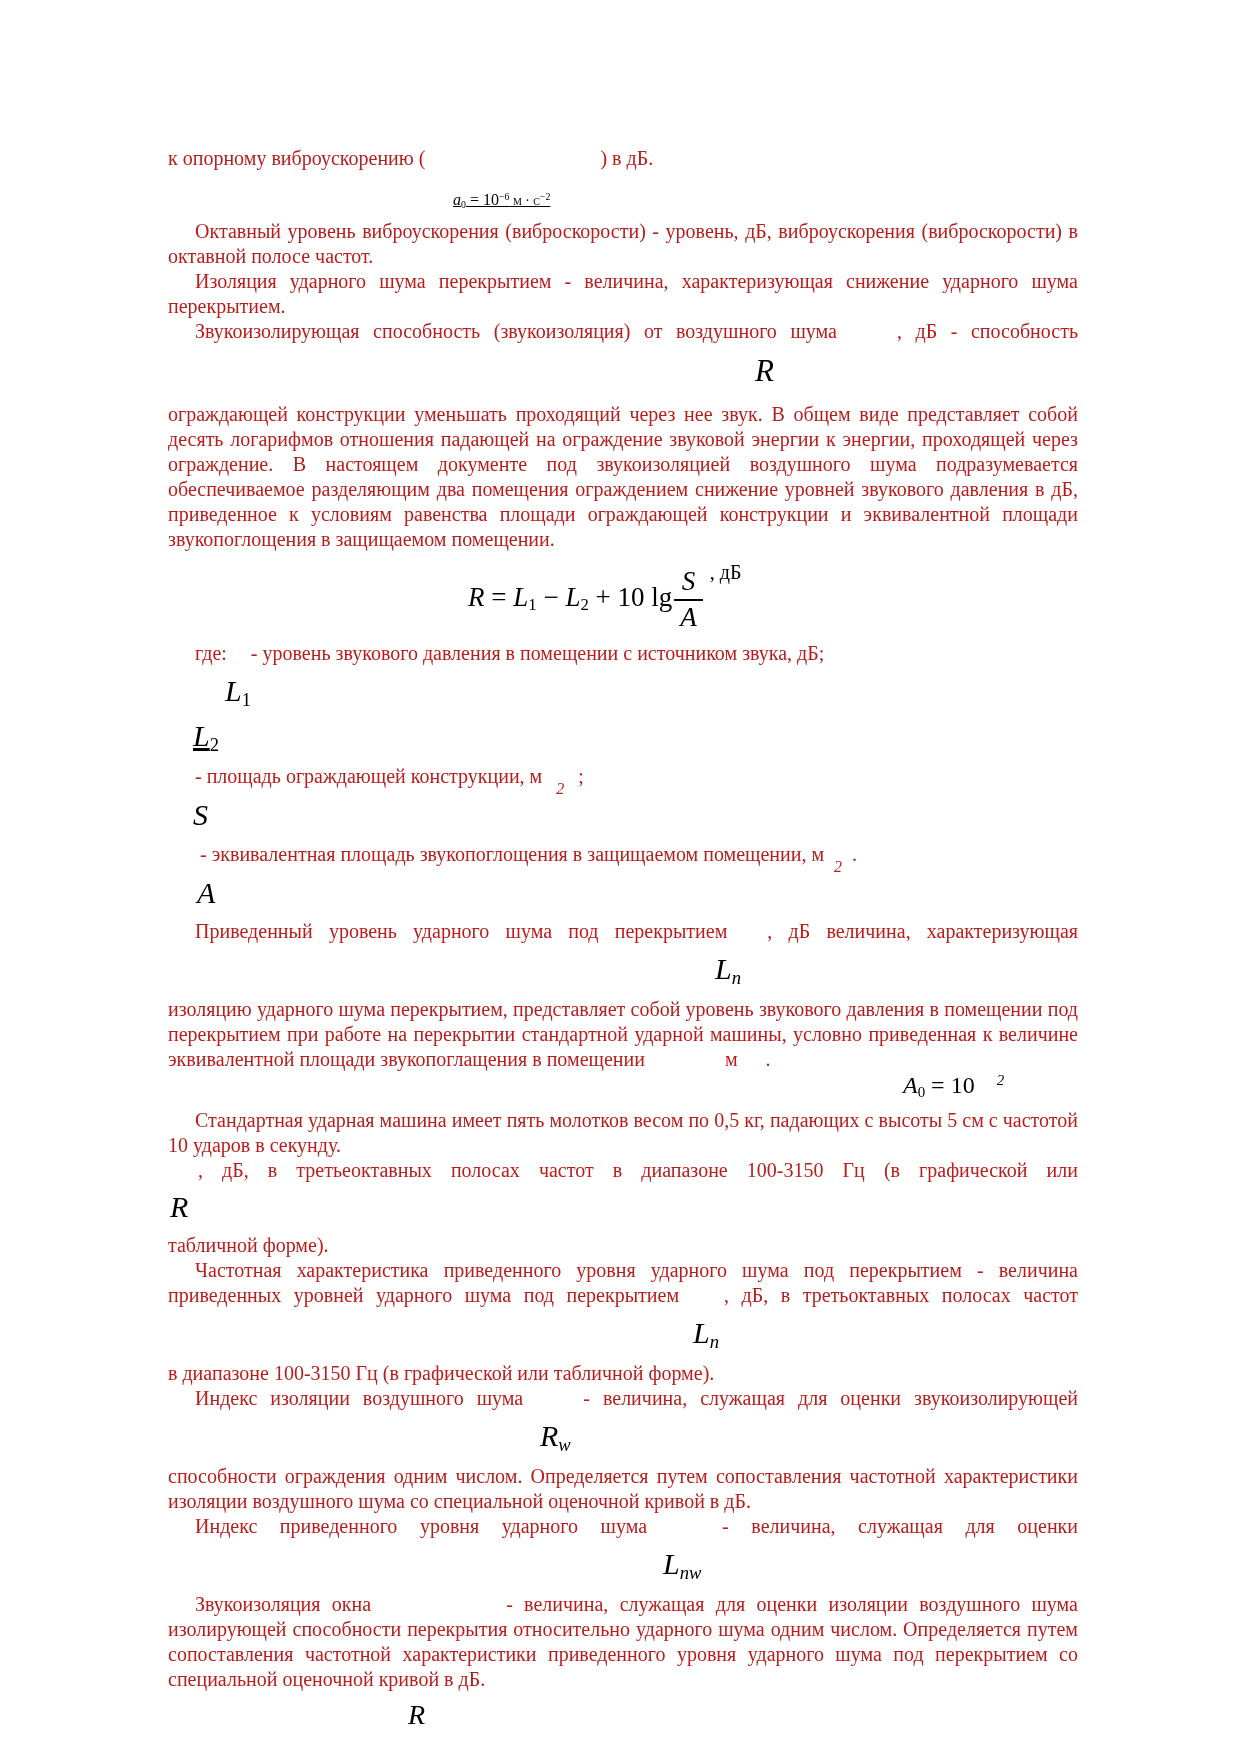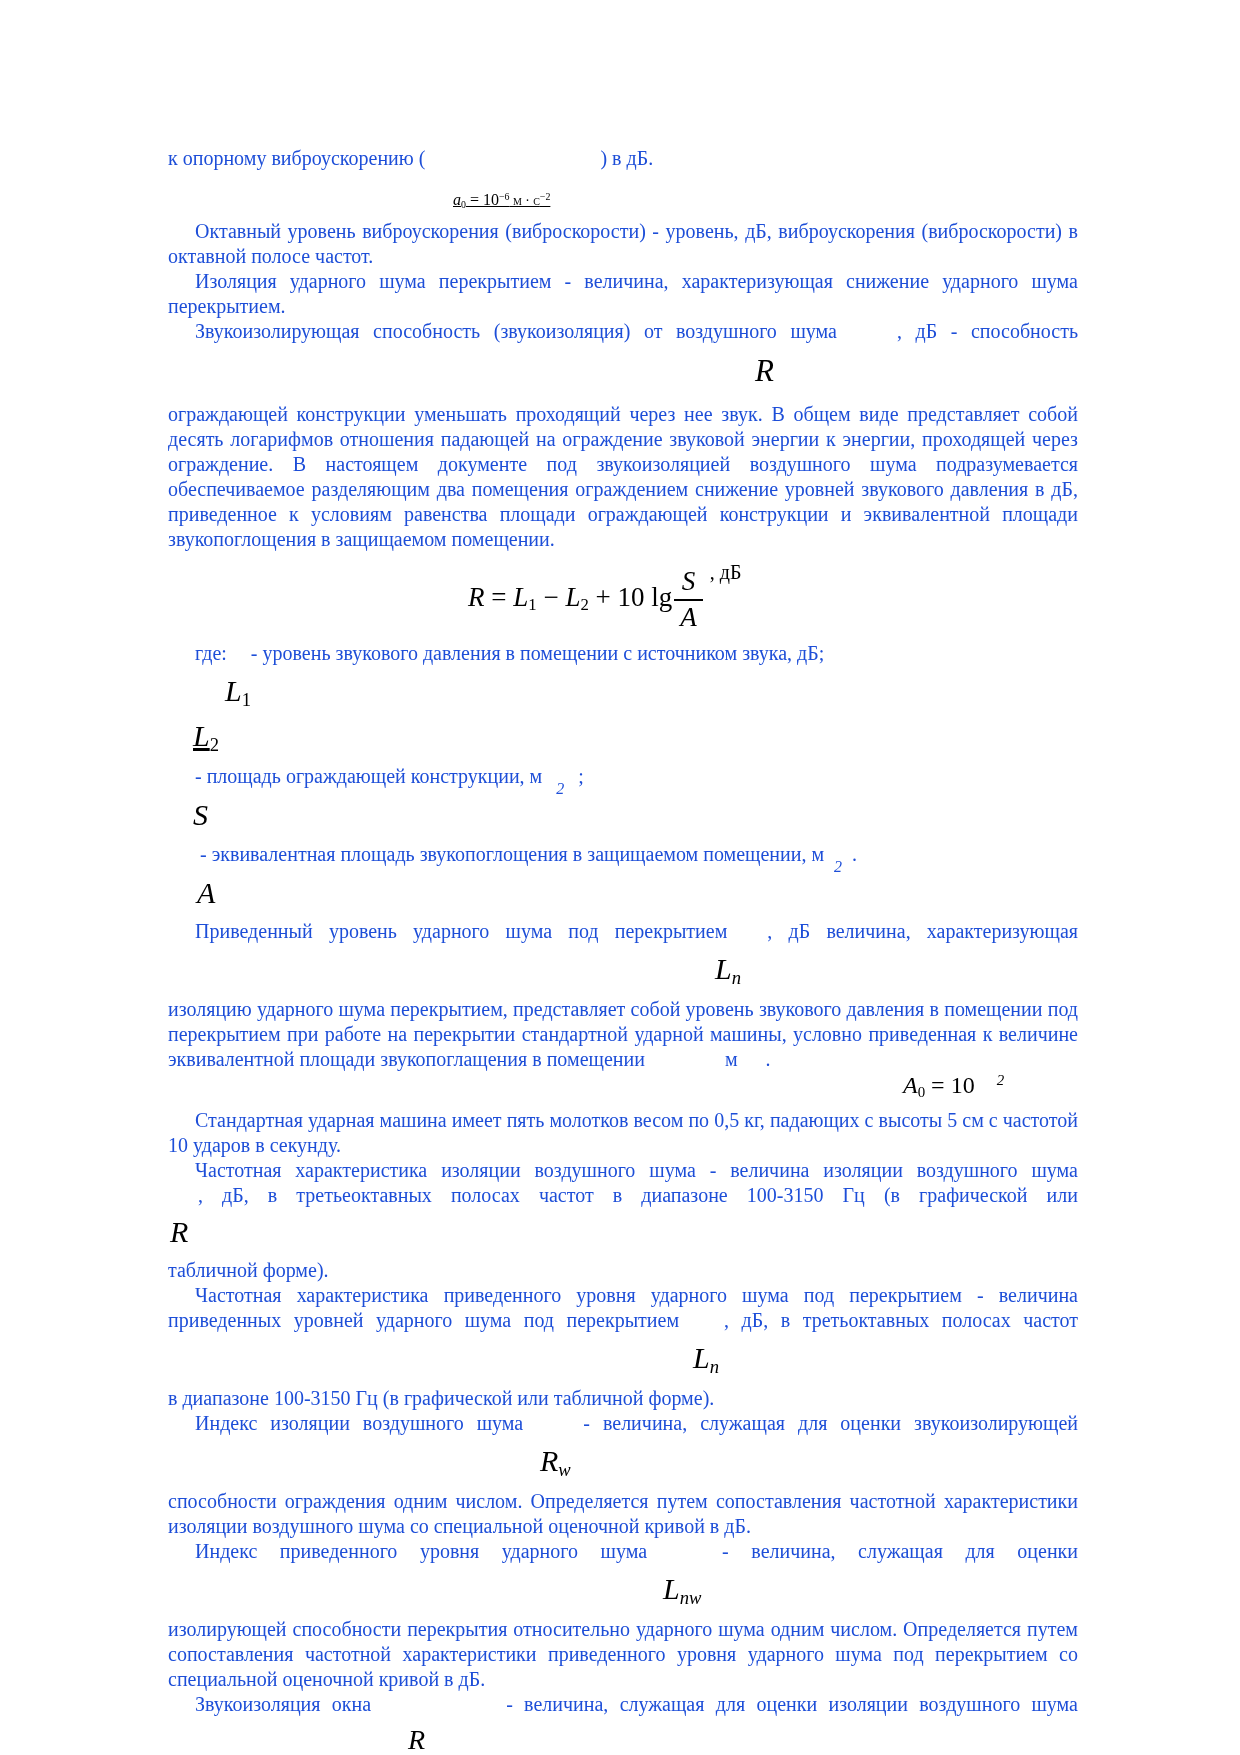--- a/index.html
+++ b/index.html
@@ -15,21 +15,21 @@
   .content{
     position:absolute;
     left:168px;
     top:146px;
     width:910px;
   }
   .para{
     font-size:20px;
     line-height:25px;
     text-align:justify;
-    color:#1d4ed8;
+    color:#b91c1c;
   }
   .para.indent{ text-indent:27px; }
   .para.o27{ padding-left:27px; }
   .para.o32{ padding-left:32px; }
   .para.jl{ text-align-last:justify; }
   .para.left{ text-align:left; }
   .gap{ display:inline-block; height:2px; }
   .low{ font-style:italic; font-size:16px; position:relative; top:11px; }
   .v{ font-style:italic; }
   .n{ font-style:normal; }
@@ -80,30 +80,29 @@
       <div class="formula" id="f-L2"><span class="v">L</span><span class="fsub">2</span></div>
       <div class="para o27 left"><span class="n">- площадь ограждающей конструкции, м</span><span class="gap" style="width: 14px;"></span><span class="low">2</span><span class="gap" style="width: 14px;"></span><span class="n">;</span></div>
       <div class="formula" id="f-S"><span class="v">S</span></div>
       <div class="para o32 left"><span class="n">- эквивалентная площадь звукопоглощения в защищаемом помещении, м</span><span class="gap" style="width: 10px;"></span><span class="low">2</span><span class="gap" style="width: 10px;"></span><span class="n">.</span></div>
       <div class="formula" id="f-A"><span class="v">A</span></div>
       <div class="para indent jl"><span class="n">Приведенный уровень ударного шума под перекрытием</span><span class="gap" style="width: 40px;"></span><span class="n">, дБ величина, характеризующая</span></div>
       <div class="formula" id="f-Ln1"><span class="v">L</span><span class="fsub v">n</span></div>
       <div class="para"><span class="n">изоляцию ударного шума перекрытием, представляет собой уровень звукового давления в помещении под перекрытием при работе на перекрытии стандартной ударной машины, условно приведенная к величине эквивалентной площади звукопоглащения в помещении</span><span class="gap" style="width: 80px;"></span><span class="n">м</span><span class="gap" style="width: 28px;"></span><span class="n">.</span></div>
       <div class="formula" id="f-A0"><span class="v">A</span><span class="fsub">0</span><span class="n"> = 10</span><span class="gap" style="width: 22px;"></span><span class="fsup v">2</span></div>
       <div class="para indent"><span class="n">Стандартная ударная машина имеет пять молотков весом по 0,5 кг, падающих с высоты 5 см с частотой 10 ударов в секунду.</span></div>
-      <div class="para indent jl"><span class="n">Частотная характеристика изоляции воздушного шума - величина изоляции воздушного шума</span></div>
       <div class="para jl"><span class="gap" style="width: 30px;"></span><span class="n">, дБ, в третьеоктавных полосах частот в диапазоне 100-3150 Гц (в графической или</span></div>
       <div class="formula" id="f-R2"><span class="v">R</span></div>
       <div class="para left"><span class="n">табличной форме).</span></div>
       <div class="para indent jl"><span class="n">Частотная характеристика приведенного уровня ударного шума под перекрытием - величина</span></div>
       <div class="para jl"><span class="n">приведенных уровней ударного шума под перекрытием</span><span class="gap" style="width: 45px;"></span><span class="n">, дБ, в третьоктавных полосах частот</span></div>
       <div class="formula" id="f-Ln2"><span class="v">L</span><span class="fsub v">n</span></div>
       <div class="para left"><span class="n">в диапазоне 100-3150 Гц (в графической или табличной форме).</span></div>
       <div class="para indent jl"><span class="n">Индекс изоляции воздушного шума</span><span class="gap" style="width: 60px;"></span><span class="n">- величина, служащая для оценки звукоизолирующей</span></div>
       <div class="formula" id="f-Rw"><span class="v">R</span><span class="fsub v">w</span></div>
       <div class="para"><span class="n">способности ограждения одним числом. Определяется путем сопоставления частотной характеристики изоляции воздушного шума со специальной оценочной кривой в дБ.</span></div>
       <div class="para indent jl"><span class="n">Индекс приведенного уровня ударного шума</span><span class="gap" style="width: 75px;"></span><span class="n">- величина, служащая для оценки</span></div>
       <div class="formula" id="f-Lnw"><span class="v">L</span><span class="fsub v">nw</span></div>
+      <div class="para indent jl"><span class="n">Звукоизоляция окна</span><span class="gap" style="width: 135px;"></span><span class="n">- величина, служащая для оценки изоляции воздушного шума</span></div>
       <div class="para"><span class="n">изолирующей способности перекрытия относительно ударного шума одним числом. Определяется путем сопоставления частотной характеристики приведенного уровня ударного шума под перекрытием со специальной оценочной кривой в дБ.</span></div>
-      <div class="para indent jl"><span class="n">Звукоизоляция окна</span><span class="gap" style="width: 135px;"></span><span class="n">- величина, служащая для оценки изоляции воздушного шума</span></div>
       <div class="formula" id="f-Ra"><span class="v">R</span></div>
     </div>
 </div>
 
 </body></html>

